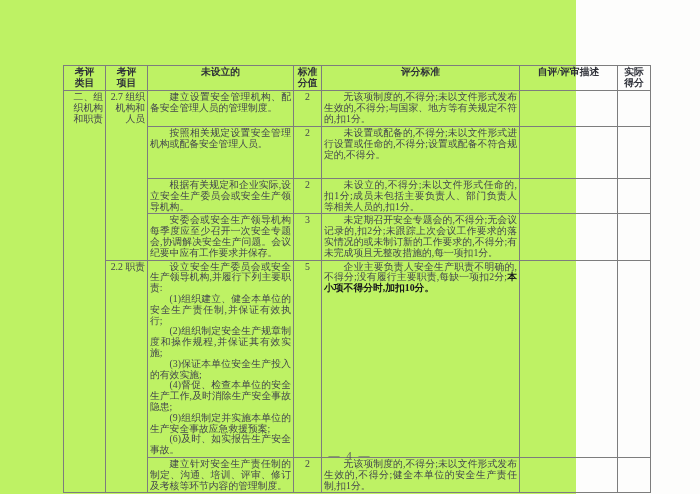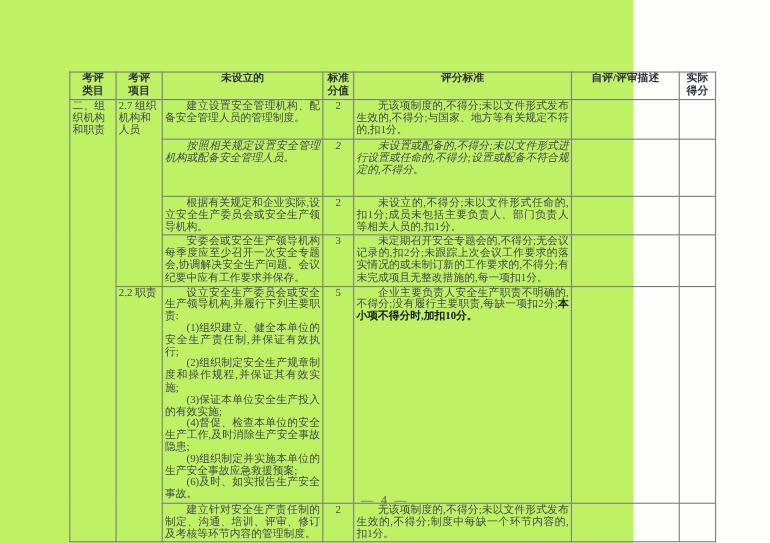--- a/index.html
+++ b/index.html
@@ -30,37 +30,37 @@
   thead th{
     font-weight:bold;
     color:#2e3038;
     text-align:center;
     vertical-align:middle;
     height:22px;
   }
   .pre{white-space:pre-line;}
   td.c-cat, td.c-proj{
     vertical-align:top;
-    text-align:left;
+    text-align:right;
     padding-top:2px;
   }
   td.c-content, td.c-criteria{
     text-align:justify;
     margin-left:16px;
   }
   td.c-content p, td.c-criteria p{
     margin:0;
     text-indent:2em;
   }
   td.c-score{
     text-align:center;
     vertical-align:middle;
   }
   .bold-seg{font-weight:bold;color:#15151a;}
-  .r1{height:36px;} .r2{height:52px;font-style:italic;} .r3{height:31px;}
+  .r1{height:36px;} .r2{height:52px;} .r3{height:31px;}
   .r4{height:44px;font-family:Liberation Serif, serif;} .r5{height:136px;} .r6{height:31px;}
   .page-number{
     position:absolute;left:0;top:449px;width:700px;
     text-align:center;
     font-size:11px;
     color:#5a5a60;
     letter-spacing:2px;
   }
 </style>
 </head>
@@ -157,21 +157,21 @@
         </td>
         <td></td>
         <td></td>
       </tr>
       <tr class="r6">
         <td class="c-content">
             <p>建立针对安全生产责任制的制定、沟通、培训、评审、修订及考核等环节内容的管理制度。</p>
           </td>
         <td class="c-score">2</td>
         <td class="c-criteria">
-            <p><span>无该项制度的,不得分;未以文件形式发布生效的,不得分;制度中每缺一个环节内容的,扣1分。</span></p>
+            <p><span>无该项制度的,不得分;未以文件形式发布生效的,不得分;健全本单位的安全生产责任制,扣1分。</span></p>
           </td>
         <td></td>
         <td></td>
       </tr>
     </tbody>
   </table>
 
   <div class="page-number">— 4 —</div>
 </div>
 

